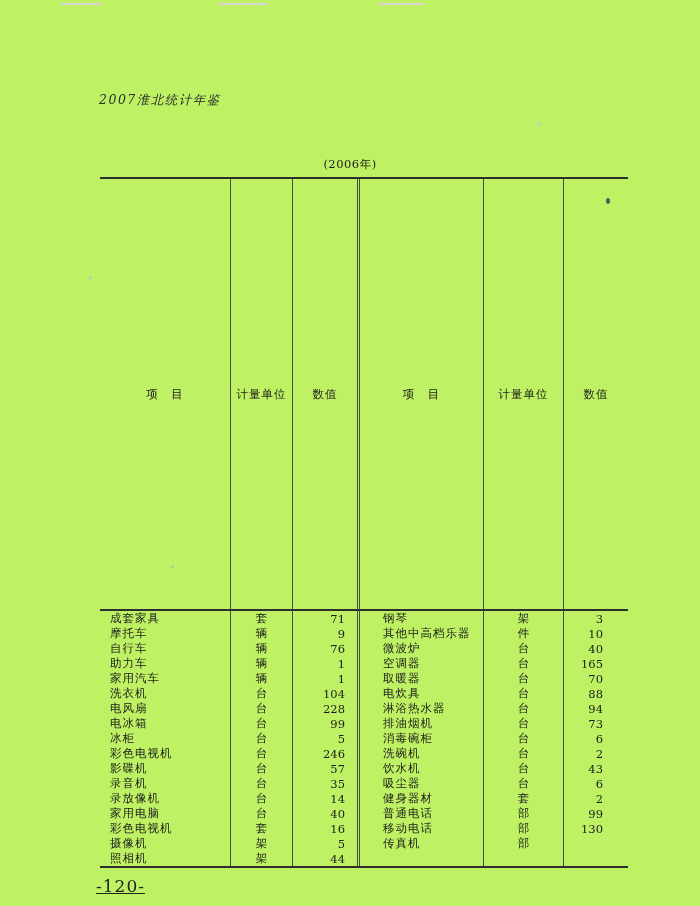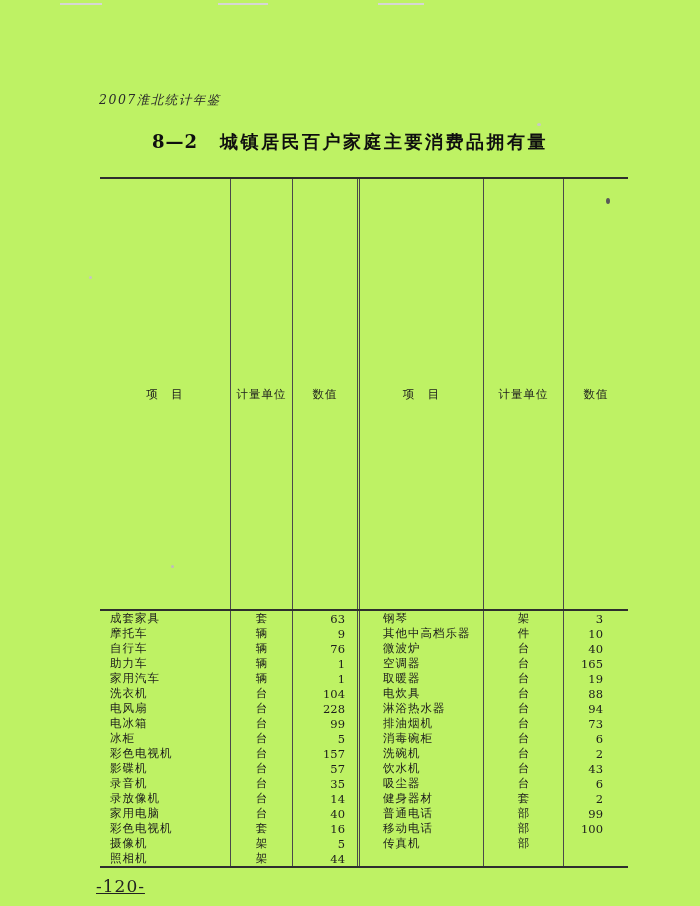--- a/index.html
+++ b/index.html
@@ -98,42 +98,40 @@
   <div class="artifact" style="left:60px; top:3px; width:42px; height:2px;"></div>
   <div class="artifact" style="left:218px; top:3px; width:50px; height:2px;"></div>
   <div class="artifact" style="left:378px; top:3px; width:46px; height:2px;"></div>
   <div class="speck" style="left:537px; top:123px; width:4px; height:3px; background:#c9c9c7;"></div>
   <div class="speck" style="left:606px; top:198px; width:4px; height:6px; background:#5a5a58;"></div>
   <div class="speck" style="left:171px; top:565px; width:3px; height:3px; background:#bdbdbb;"></div>
   <div class="speck" style="left:89px; top:276px; width:3px; height:3px; background:#c4c4c2;"></div>
 
   <div class="running-header">2007淮北统计年鉴</div>
 
-  <div class="title-line">
-    <span class="title-no">8—2</span><span class="title-text">城镇居民百户家庭主要消费品拥有量</span>
-  </div>
+  <div class="subtitle">(2006年)</div>
 
   <div class="stat-table">
 
     <div class="hrow grid7">
       <div class="cell hcell">项　目</div>
       <div class="cell hcell vl">计量单位</div>
       <div class="cell hcell vl">数值</div>
       <div class="divider"></div>
       <div class="cell hcell">项　目</div>
       <div class="cell hcell vl">计量单位</div>
       <div class="cell hcell vl">数值</div>
     </div>
 
     <div class="tbody">
 
       <div class="trow grid7">
         <div class="cell c-item-l">成套家具</div>
         <div class="cell c-unit vl">套</div>
-        <div class="cell c-val-l vl">63</div>
+        <div class="cell c-val-l vl">71</div>
         <div class="divider"></div>
         <div class="cell c-item-r">钢琴</div>
         <div class="cell c-unit vl">架</div>
         <div class="cell c-val-r vl">3</div>
       </div>
 
       <div class="trow grid7">
         <div class="cell c-item-l">摩托车</div>
         <div class="cell c-unit vl">辆</div>
         <div class="cell c-val-l vl">9</div>
@@ -163,21 +161,21 @@
         <div class="cell c-val-r vl">165</div>
       </div>
 
       <div class="trow grid7">
         <div class="cell c-item-l">家用汽车</div>
         <div class="cell c-unit vl">辆</div>
         <div class="cell c-val-l vl">1</div>
         <div class="divider"></div>
         <div class="cell c-item-r">取暖器</div>
         <div class="cell c-unit vl">台</div>
-        <div class="cell c-val-r vl">19</div>
+        <div class="cell c-val-r vl">70</div>
       </div>
 
       <div class="trow grid7">
         <div class="cell c-item-l">洗衣机</div>
         <div class="cell c-unit vl">台</div>
         <div class="cell c-val-l vl">104</div>
         <div class="divider"></div>
         <div class="cell c-item-r">电炊具</div>
         <div class="cell c-unit vl">台</div>
         <div class="cell c-val-r vl">88</div>
@@ -209,21 +207,21 @@
         <div class="cell c-val-l vl">5</div>
         <div class="divider"></div>
         <div class="cell c-item-r">消毒碗柜</div>
         <div class="cell c-unit vl">台</div>
         <div class="cell c-val-r vl">6</div>
       </div>
 
       <div class="trow grid7">
         <div class="cell c-item-l">彩色电视机</div>
         <div class="cell c-unit vl">台</div>
-        <div class="cell c-val-l vl">157</div>
+        <div class="cell c-val-l vl">246</div>
         <div class="divider"></div>
         <div class="cell c-item-r">洗碗机</div>
         <div class="cell c-unit vl">台</div>
         <div class="cell c-val-r vl">2</div>
       </div>
 
       <div class="trow grid7">
         <div class="cell c-item-l">影碟机</div>
         <div class="cell c-unit vl">台</div>
         <div class="cell c-val-l vl">57</div>
@@ -263,21 +261,21 @@
         <div class="cell c-val-r vl">99</div>
       </div>
 
       <div class="trow grid7">
         <div class="cell c-item-l">彩色电视机</div>
         <div class="cell c-unit vl">套</div>
         <div class="cell c-val-l vl">16</div>
         <div class="divider"></div>
         <div class="cell c-item-r">移动电话</div>
         <div class="cell c-unit vl">部</div>
-        <div class="cell c-val-r vl">100</div>
+        <div class="cell c-val-r vl">130</div>
       </div>
 
       <div class="trow grid7">
         <div class="cell c-item-l">摄像机</div>
         <div class="cell c-unit vl">架</div>
         <div class="cell c-val-l vl">5</div>
         <div class="divider"></div>
         <div class="cell c-item-r">传真机</div>
         <div class="cell c-unit vl">部</div>
         <div class="cell c-val-r vl"></div>

